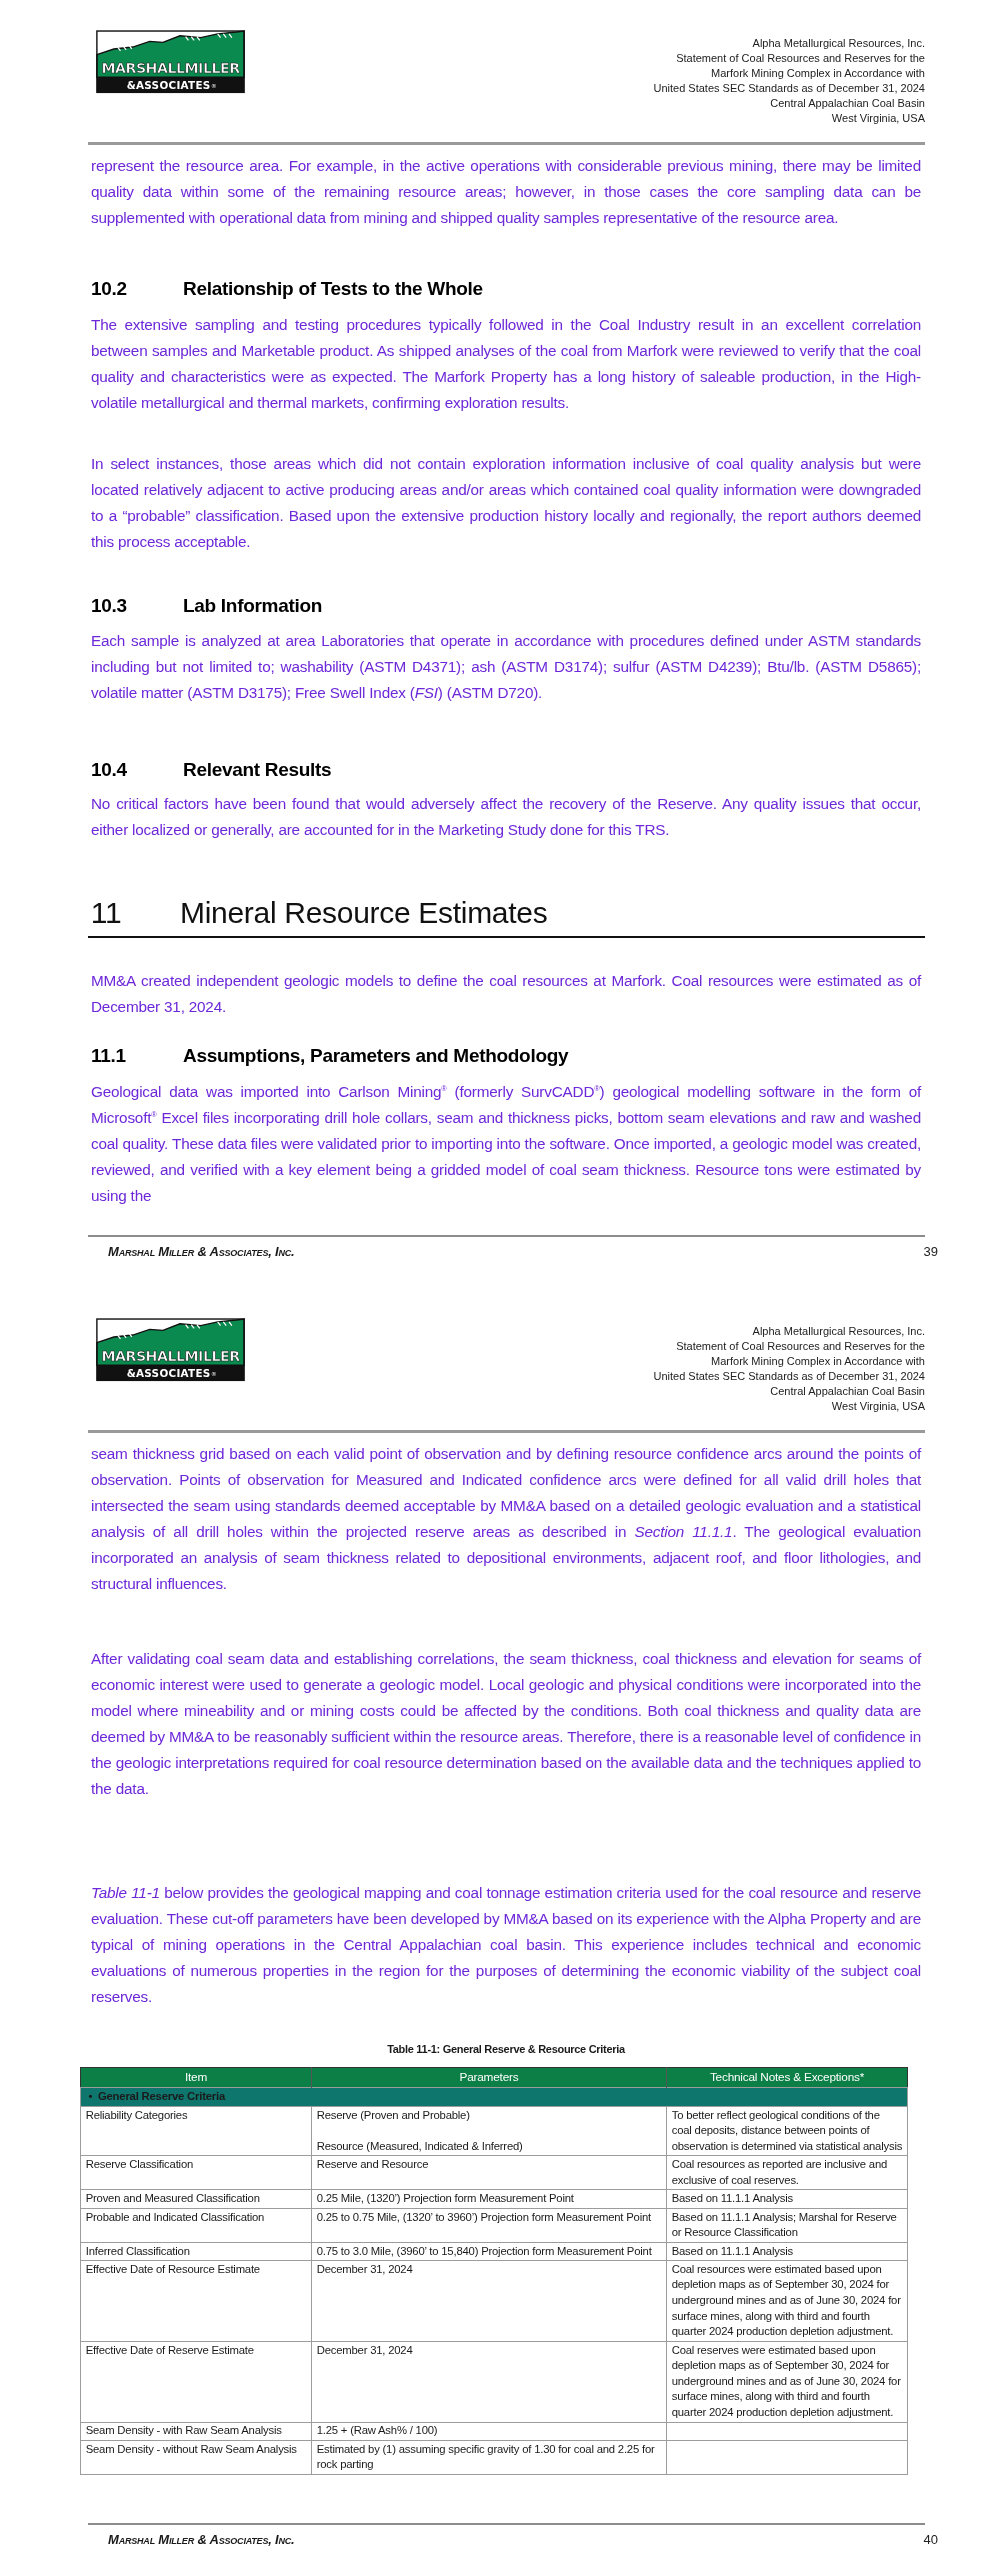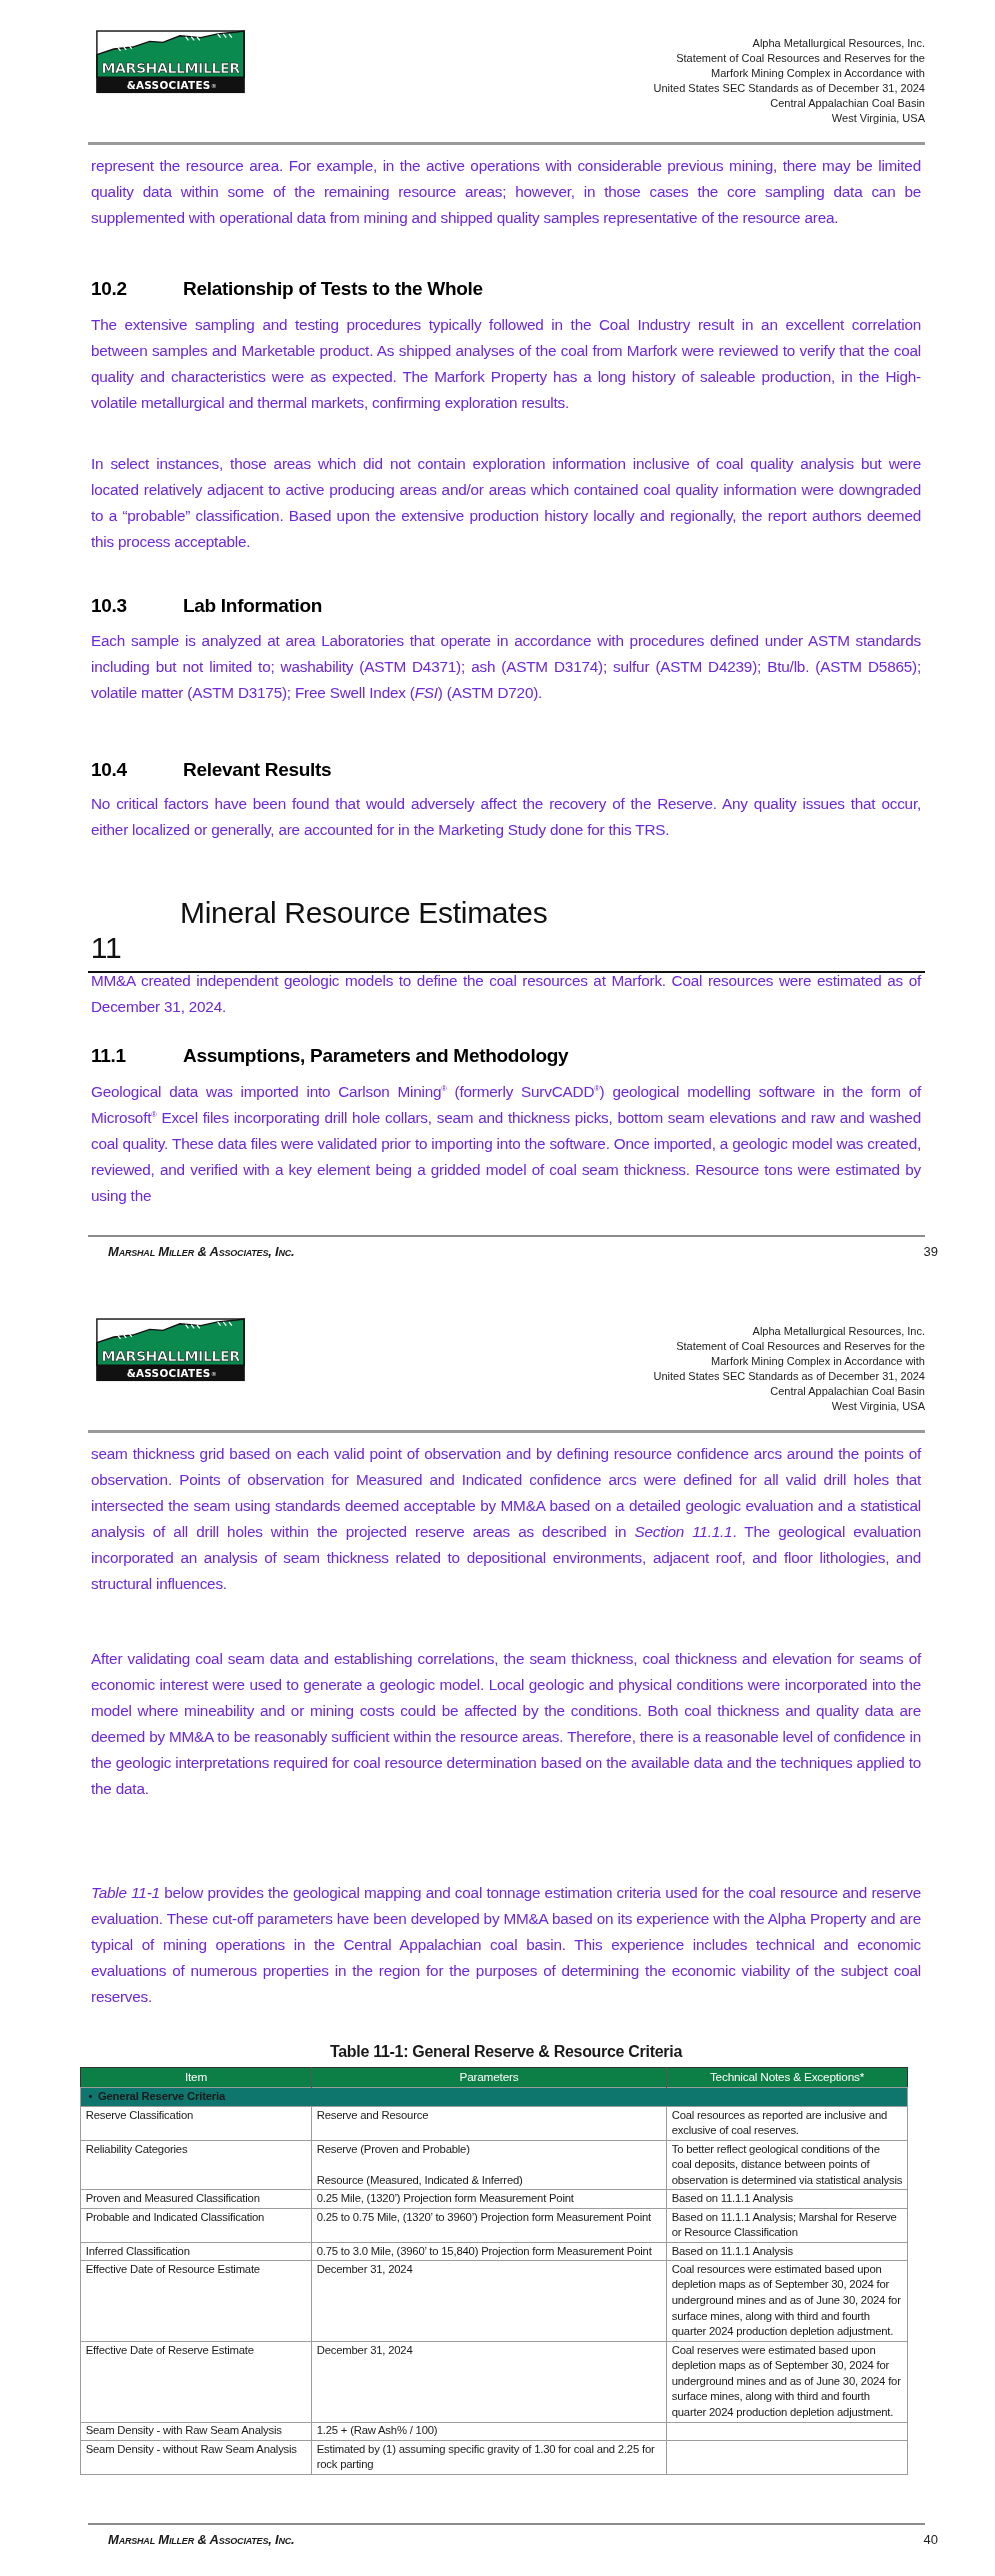--- a/index.html
+++ b/index.html
@@ -75,21 +75,21 @@
   h2.sub .num { width: 92px; }
   h1.main {
     font-size: 30px;
     font-weight: normal;
     color: #111;
     display: flex;
     border-bottom: 2.8px solid #111;
     padding-bottom: 5.7px;
     letter-spacing: -0.3px;
   }
-  h1.main .num { width: 92px; margin-top: 35px; }
+  h1.main .num { width: 92px; }
   sup { font-size: 7.5px; vertical-align: super; line-height: 0; }
   em { font-style: italic; }
 
   .ftr-rule {
     position: absolute;
     left: 88px;
     width: 837px;
     height: 1.9px;
     background: #8c8c8c;
   }
@@ -107,21 +107,21 @@
     font-variant: small-caps;
     letter-spacing: -0.2px;
   }
   .ftr-right { color: #222; }
 
   .tbl-caption {
     position: absolute;
     left: 91px;
     width: 830px;
     text-align: center;
-    font-size: 16px;
+    font-size: 11px;
     font-weight: bold;
     letter-spacing: -0.3px;
   }
   table.crit {
     position: absolute;
     left: 80px;
     width: 828px;
     border-collapse: collapse;
     font-size: 11.3px;
     line-height: 15.6px;
@@ -288,34 +288,34 @@
         <th>Item</th>
         <th>Parameters</th>
         <th style="border-right:none;margin-top:34px;">Technical Notes &amp; Exceptions*</th>
       </tr>
     </thead>
     <tbody>
       <tr class="group">
         <td colspan="3"><span class="bullet">•</span><span>General Reserve Criteria</span></td>
       </tr>
       <tr>
-        <td class="c1">Reserve Classification</td>
-        <td class="c2">Reserve and Resource</td>
-        <td>Coal resources as reported are inclusive and exclusive of coal reserves.</td>
-      </tr>
-      <tr>
         <td class="c1">Reliability Categories</td>
         <td class="c2">
           <span class="cell-line">Reserve (Proven and Probable)</span>
           <span class="spacer"></span>
           <span class="cell-line">Resource (Measured, Indicated &amp; Inferred)</span>
         </td>
         <td>To better reflect geological conditions of the coal deposits, distance between points of observation is determined via statistical analysis</td>
       </tr>
       <tr>
+        <td class="c1">Reserve Classification</td>
+        <td class="c2">Reserve and Resource</td>
+        <td>Coal resources as reported are inclusive and exclusive of coal reserves.</td>
+      </tr>
+      <tr>
         <td class="c1">Proven and Measured Classification</td>
         <td class="c2">0.25 Mile, (1320’) Projection form Measurement Point</td>
         <td style="vertical-align:bottom;"><span>Based on 11.1.1 Analysis</span></td>
       </tr>
       <tr>
         <td class="c1">Probable and Indicated Classification</td>
         <td class="c2">0.25 to 0.75 Mile, (1320’ to 3960’) Projection form Measurement Point</td>
         <td>Based on 11.1.1 Analysis; Marshal for Reserve or Resource Classification</td>
       </tr>
       <tr>

